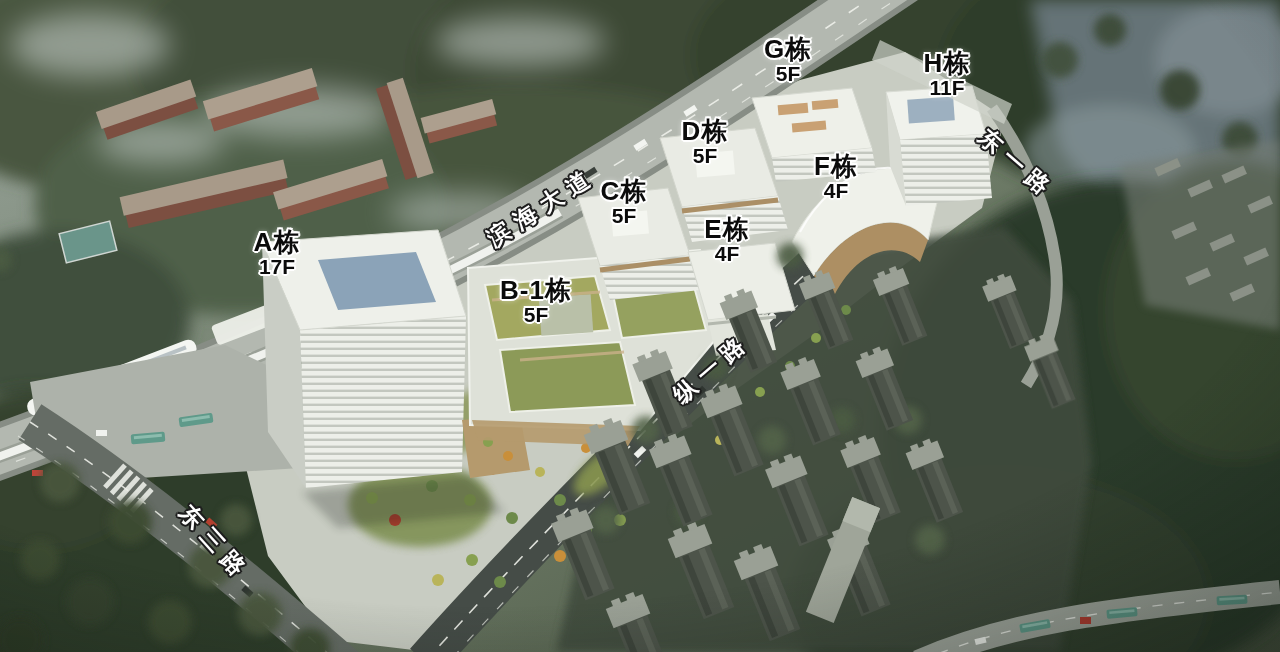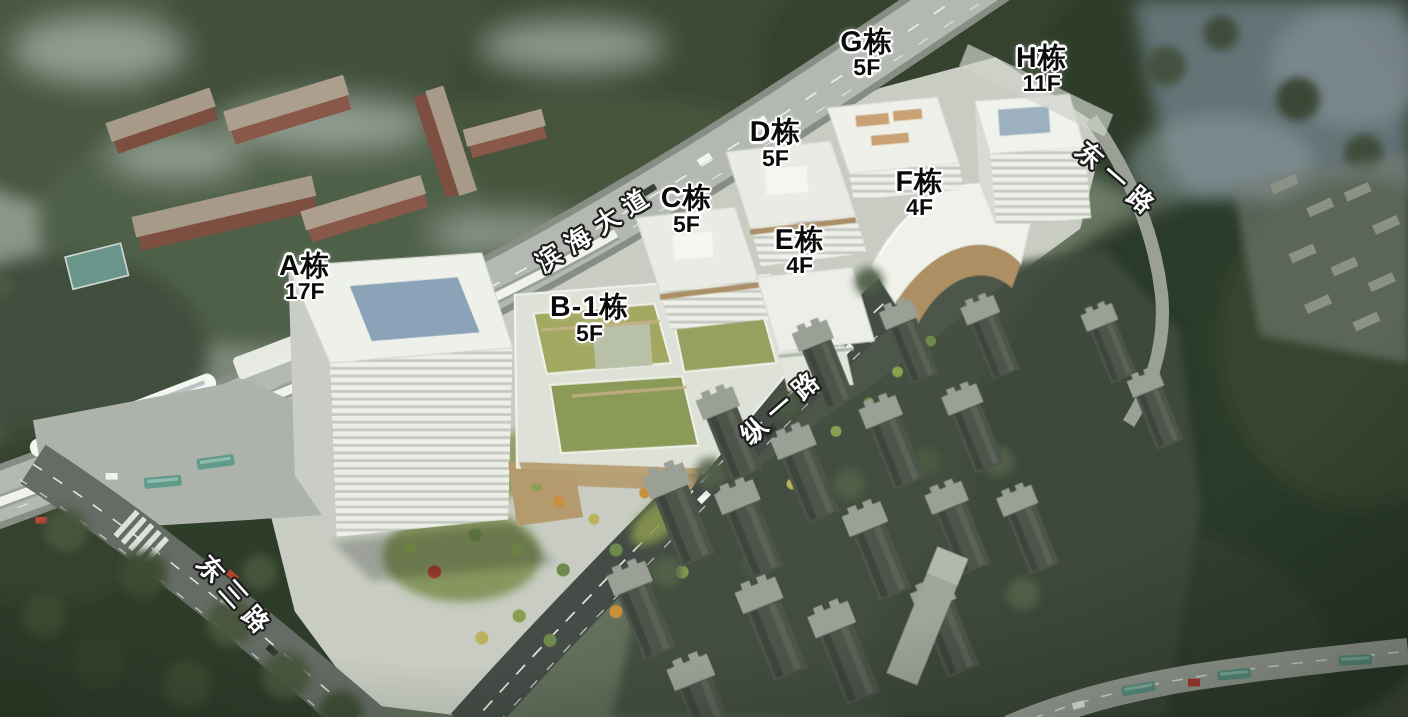--- a/index.html
+++ b/index.html
@@ -8,20 +8,21 @@
     font-family:"Liberation Sans",sans-serif;background:#6d7a6a;
   }
   .stage svg{position:absolute;left:0;top:0;}
   .bldg-label{
     position:absolute;transform:translate(-50%,-50%);
     text-align:center;font-weight:bold;color:#0b0b0b;line-height:1.04;
     white-space:nowrap;z-index:5;
     text-shadow:2px 0 0 #fff,-2px 0 0 #fff,0 2px 0 #fff,0 -2px 0 #fff,
       1.5px 1.5px 0 #fff,-1.5px 1.5px 0 #fff,1.5px -1.5px 0 #fff,-1.5px -1.5px 0 #fff,
       0 0 6px rgba(255,255,255,.9);
+    margin-top:11px;
   }
   .bldg-label .bname{font-size:26px;letter-spacing:1px;}
   .bldg-label .bfloors{font-size:21px;}
   .road-label{
     position:absolute;transform:translate(-50%,-50%) rotate(var(--rot));
     font-weight:bold;font-size:23px;letter-spacing:8px;color:#ffffff;
     white-space:nowrap;z-index:5;
     text-shadow:2px 0 0 #1d1d1d,-2px 0 0 #1d1d1d,0 2px 0 #1d1d1d,0 -2px 0 #1d1d1d,
       1.5px 1.5px 0 #1d1d1d,-1.5px -1.5px 0 #1d1d1d,1.5px -1.5px 0 #1d1d1d,-1.5px 1.5px 0 #1d1d1d;
   }
@@ -395,41 +396,41 @@
         <circle cx="260" cy="614" r="22" fill="#48573c"></circle>
     <circle cx="40" cy="560" r="20" fill="#3d4c33"></circle>
         <circle cx="236" cy="520" r="16" fill="#48573c"></circle>
     <circle cx="310" cy="648" r="20" fill="#3d4c33"></circle>
         <circle cx="20" cy="640" r="24" fill="#2e3b28"></circle>
   </g>
 
   <rect width="1280" height="652" fill="url(#vg)"></rect>
 </svg>
 
-<div class="bldg-label" style="left:277px;top:252px">
+<div class="bldg-label" style="left:277px;top:242px">
   <div class="bname">A栋</div>
   <div class="bfloors">17F</div>
 </div>
 <div class="bldg-label" style="left:536px;top:290px">
   <div class="bname">B-1栋</div>
   <div class="bfloors">5F</div>
 </div>
 <div class="bldg-label" style="left:624px;top:191px">
   <div class="bname">C栋</div>
   <div class="bfloors">5F</div>
 </div>
 <div class="bldg-label" style="left:705px;top:131px">
   <div class="bname">D栋</div>
   <div class="bfloors">5F</div>
 </div>
 <div class="bldg-label" style="left:727px;top:229px">
   <div class="bname">E栋</div>
   <div class="bfloors">4F</div>
 </div>
-<div class="bldg-label" style="left:836px;top:176px">
+<div class="bldg-label" style="left:836px;top:166px">
   <div class="bname">F栋</div>
   <div class="bfloors">4F</div>
 </div>
 <div class="bldg-label" style="left:788px;top:49px">
   <div class="bname">G栋</div>
   <div class="bfloors">5F</div>
 </div>
 <div class="bldg-label" style="left:947px;top:63px">
   <div class="bname">H栋</div>
   <div class="bfloors">11F</div>

